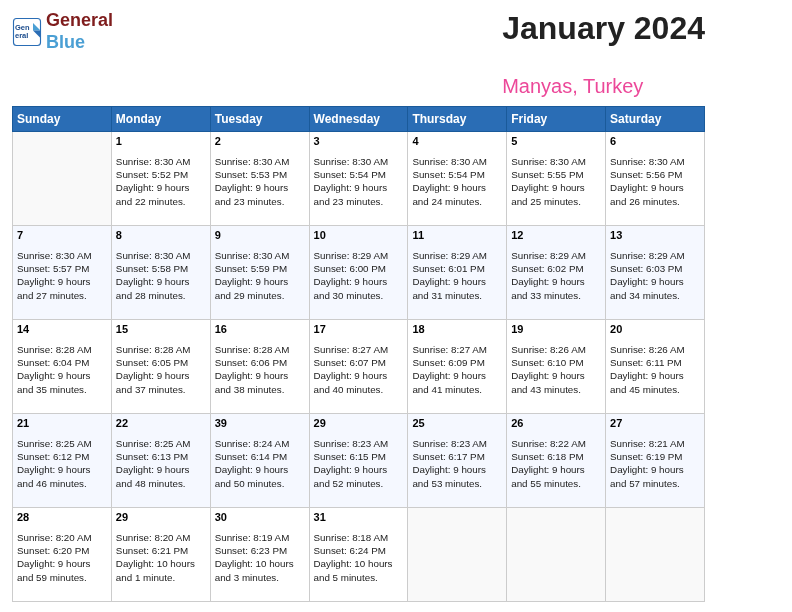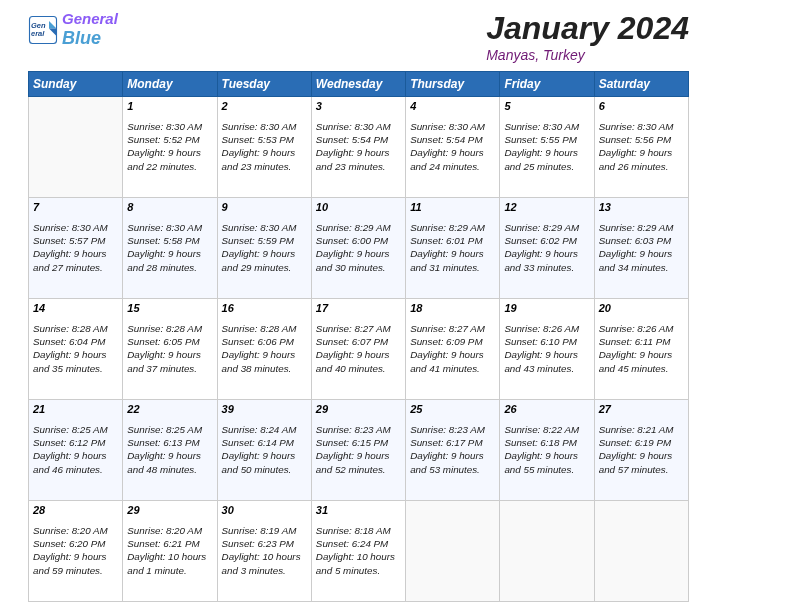--- a/index.html
+++ b/index.html
@@ -6,24 +6,23 @@
     body {
       width: 792px;
       height: 612px;
       font-family: Arial, sans-serif;
       background: #fff;
       overflow: hidden;
     }
     .page {
       width: 717px;
       height: 612px;
-      padding: 10px 28px;
+      padding: 10px 12px;
       display: flex;
       flex-direction: column;
-      font-style: italic;
     }
     .header {
       display: flex;
       justify-content: space-between;
       align-items: flex-start;
       margin-bottom: 8px;
     }
     .logo {
       display: flex;
       align-items: center;
@@ -35,22 +34,23 @@
     }
     .title-block {
       text-align: left;
     }
     .main-title {
       font-size: 32px;
       font-weight: bold;
       color: #222;
     }
     .subtitle {
-      font-size: 14px;
-      color: #701a75;
+      font-size: 20px;
+      color: #ec4899;
+      margin-top: 28px;
     }
     .calendar {
       flex: 1;
       border-collapse: collapse;
       width: 100%;
       font-size: 10.5px;
       border-radius: 29px;
     }
     .calendar th {
       background: #2a6db5;
@@ -98,21 +98,21 @@
   <div class="header">
     <div class="logo">
       <svg class="logo-icon" viewBox="0 0 40 40">
         <rect x="2" y="2" width="36" height="36" rx="4" fill="white" stroke="#2a6db5" stroke-width="1.5"></rect>
         <text x="4" y="17" font-size="10" font-weight="bold" fill="#1a4b8c" font-family="Arial">Gen</text>
         <text x="4" y="28" font-size="10" font-weight="bold" fill="#1a4b8c" font-family="Arial">eral</text>
         <polygon points="28,8 38,18 28,18" fill="#4a9fd4"></polygon>
         <polygon points="28,18 38,18 38,28" fill="#2a6db5"></polygon>
       </svg>
       <div>
-        <div style="font-size:15px;font-weight:bold;color:#8b5cf6;line-height:1.2">General</div>
+        <div style="font-size:18px;font-weight:bold;color:#7f1d1d;line-height:1.2">General</div>
         <div style="font-size:18px;font-weight:bold;color:#4a9fd4;line-height:1.2">Blue</div>
       </div>
     </div>
     <div class="title-block">
       <div class="main-title">January 2024</div>
       <div class="subtitle">Manyas, Turkey</div>
     </div>
   </div>
 
   <table class="calendar">

